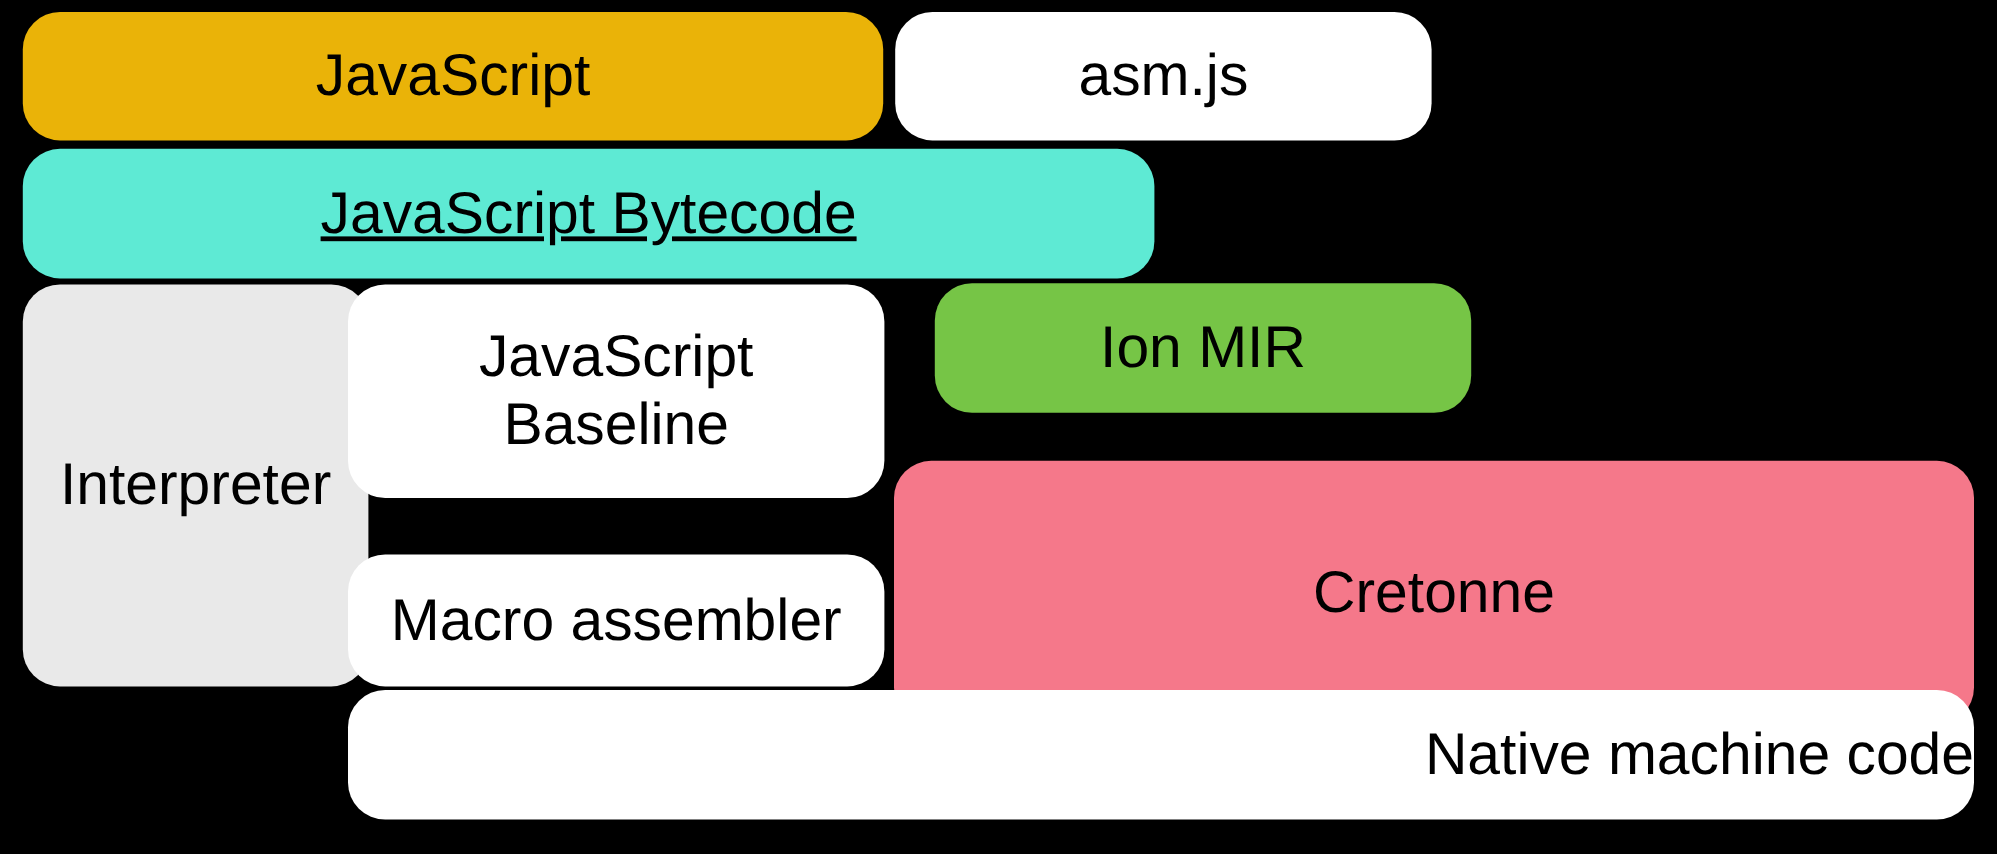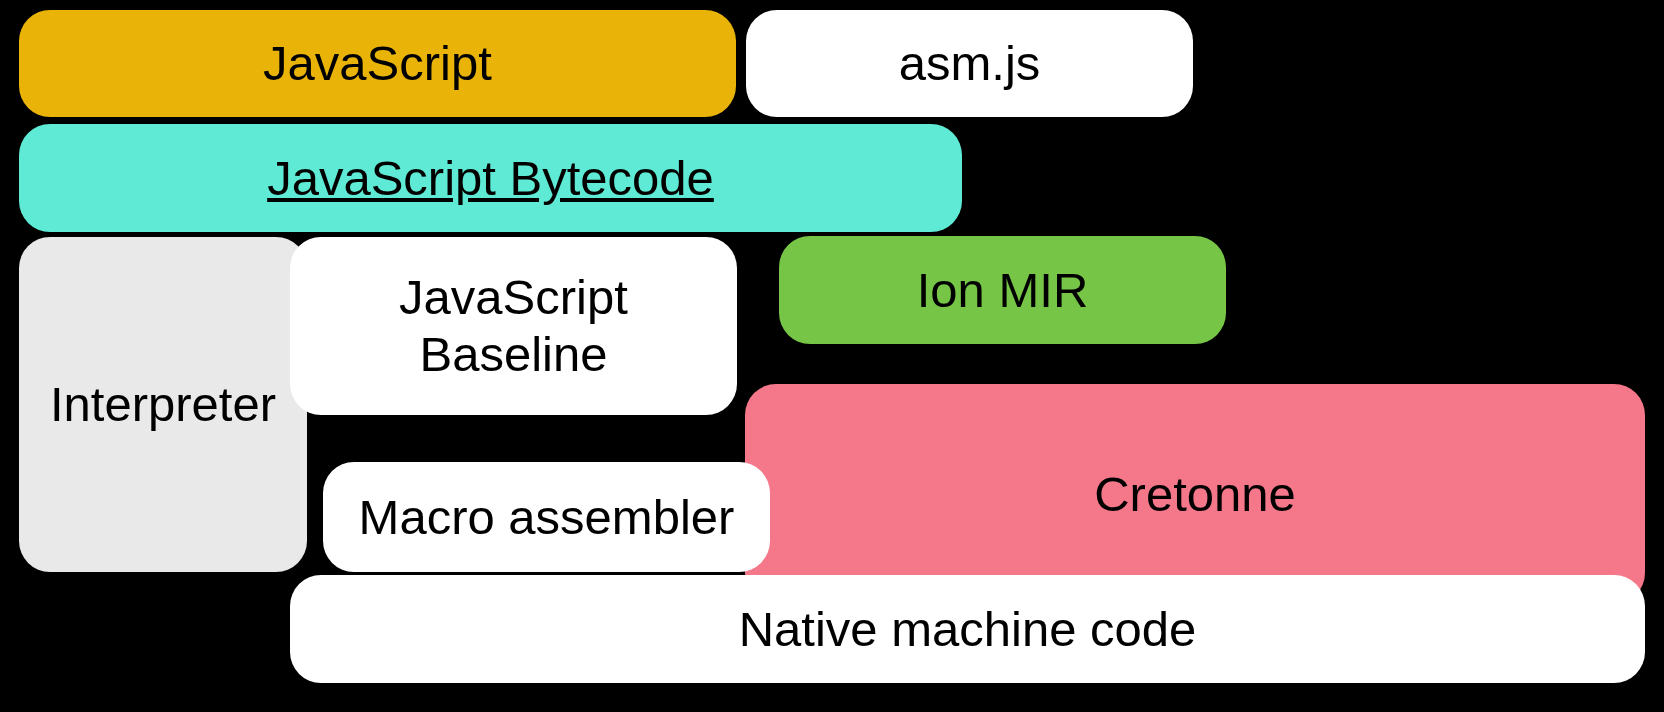--- a/index.html
+++ b/index.html
@@ -33,21 +33,21 @@
   .n-javascript   { left: 19px;   top: 10px;  width: 717px;  height: 107px; }
   .n-asmjs        { left: 746px;  top: 10px;  width: 447px;  height: 107px; }
   .n-wasm         { left: 1198px; top: 10px;  width: 449px;  height: 107px; }
   .n-bytecode     { left: 19px;   top: 124px; width: 943px;  height: 108px; }
   .n-baldrmonkey  { left: 975px;  top: 124px; width: 442px;  height: 108px; }
   .n-interpreter  { left: 19px;   top: 237px; width: 288px;  height: 335px; }
   .n-baseline     { left: 290px;  top: 237px; width: 447px;  height: 178px; }
   .n-baseline .lbl { width: 320px; }   
   .n-ionmir       { left: 745px;  top: 236px; width: 447px;  height: 108px; margin-left: 34px; }
   .n-cretonne     { left: 745px;  top: 352px; width: 900px;  height: 220px; margin-top: 32px; }
-  .n-macro        { left: 290px;  top: 462px; width: 447px;  height: 110px; margin-left: 33px; }
+  .n-macro        { left: 290px;  top: 462px; width: 447px;  height: 110px; }
   .n-native       { left: 290px;  top: 575px; width: 1355px; height: 108px; }
 </style>
 </head>
 <body>
 
 <div class="canvas" style="background: rgb(0, 0, 0);">
 
   <div class="node n-javascript" style="background: #eab308;">
     <span class="lbl">JavaScript</span>
   </div>
@@ -75,17 +75,17 @@
   </div>
 
   <div class="node n-cretonne" style="background: rgb(245, 120, 138);">
     <span class="lbl">Cretonne</span>
   </div>
 
   <div class="node n-macro" style="background: rgb(255, 255, 255);">
     <span class="lbl">Macro assembler</span>
   </div>
 
-  <div class="node n-native" style="background: rgb(255, 255, 255);">
+  <div class="node n-native" style="background: rgb(255, 255, 255); justify-content: flex-end;">
     <span class="lbl">Native machine code</span>
   </div>
 
 </div>
 
 </body></html>

